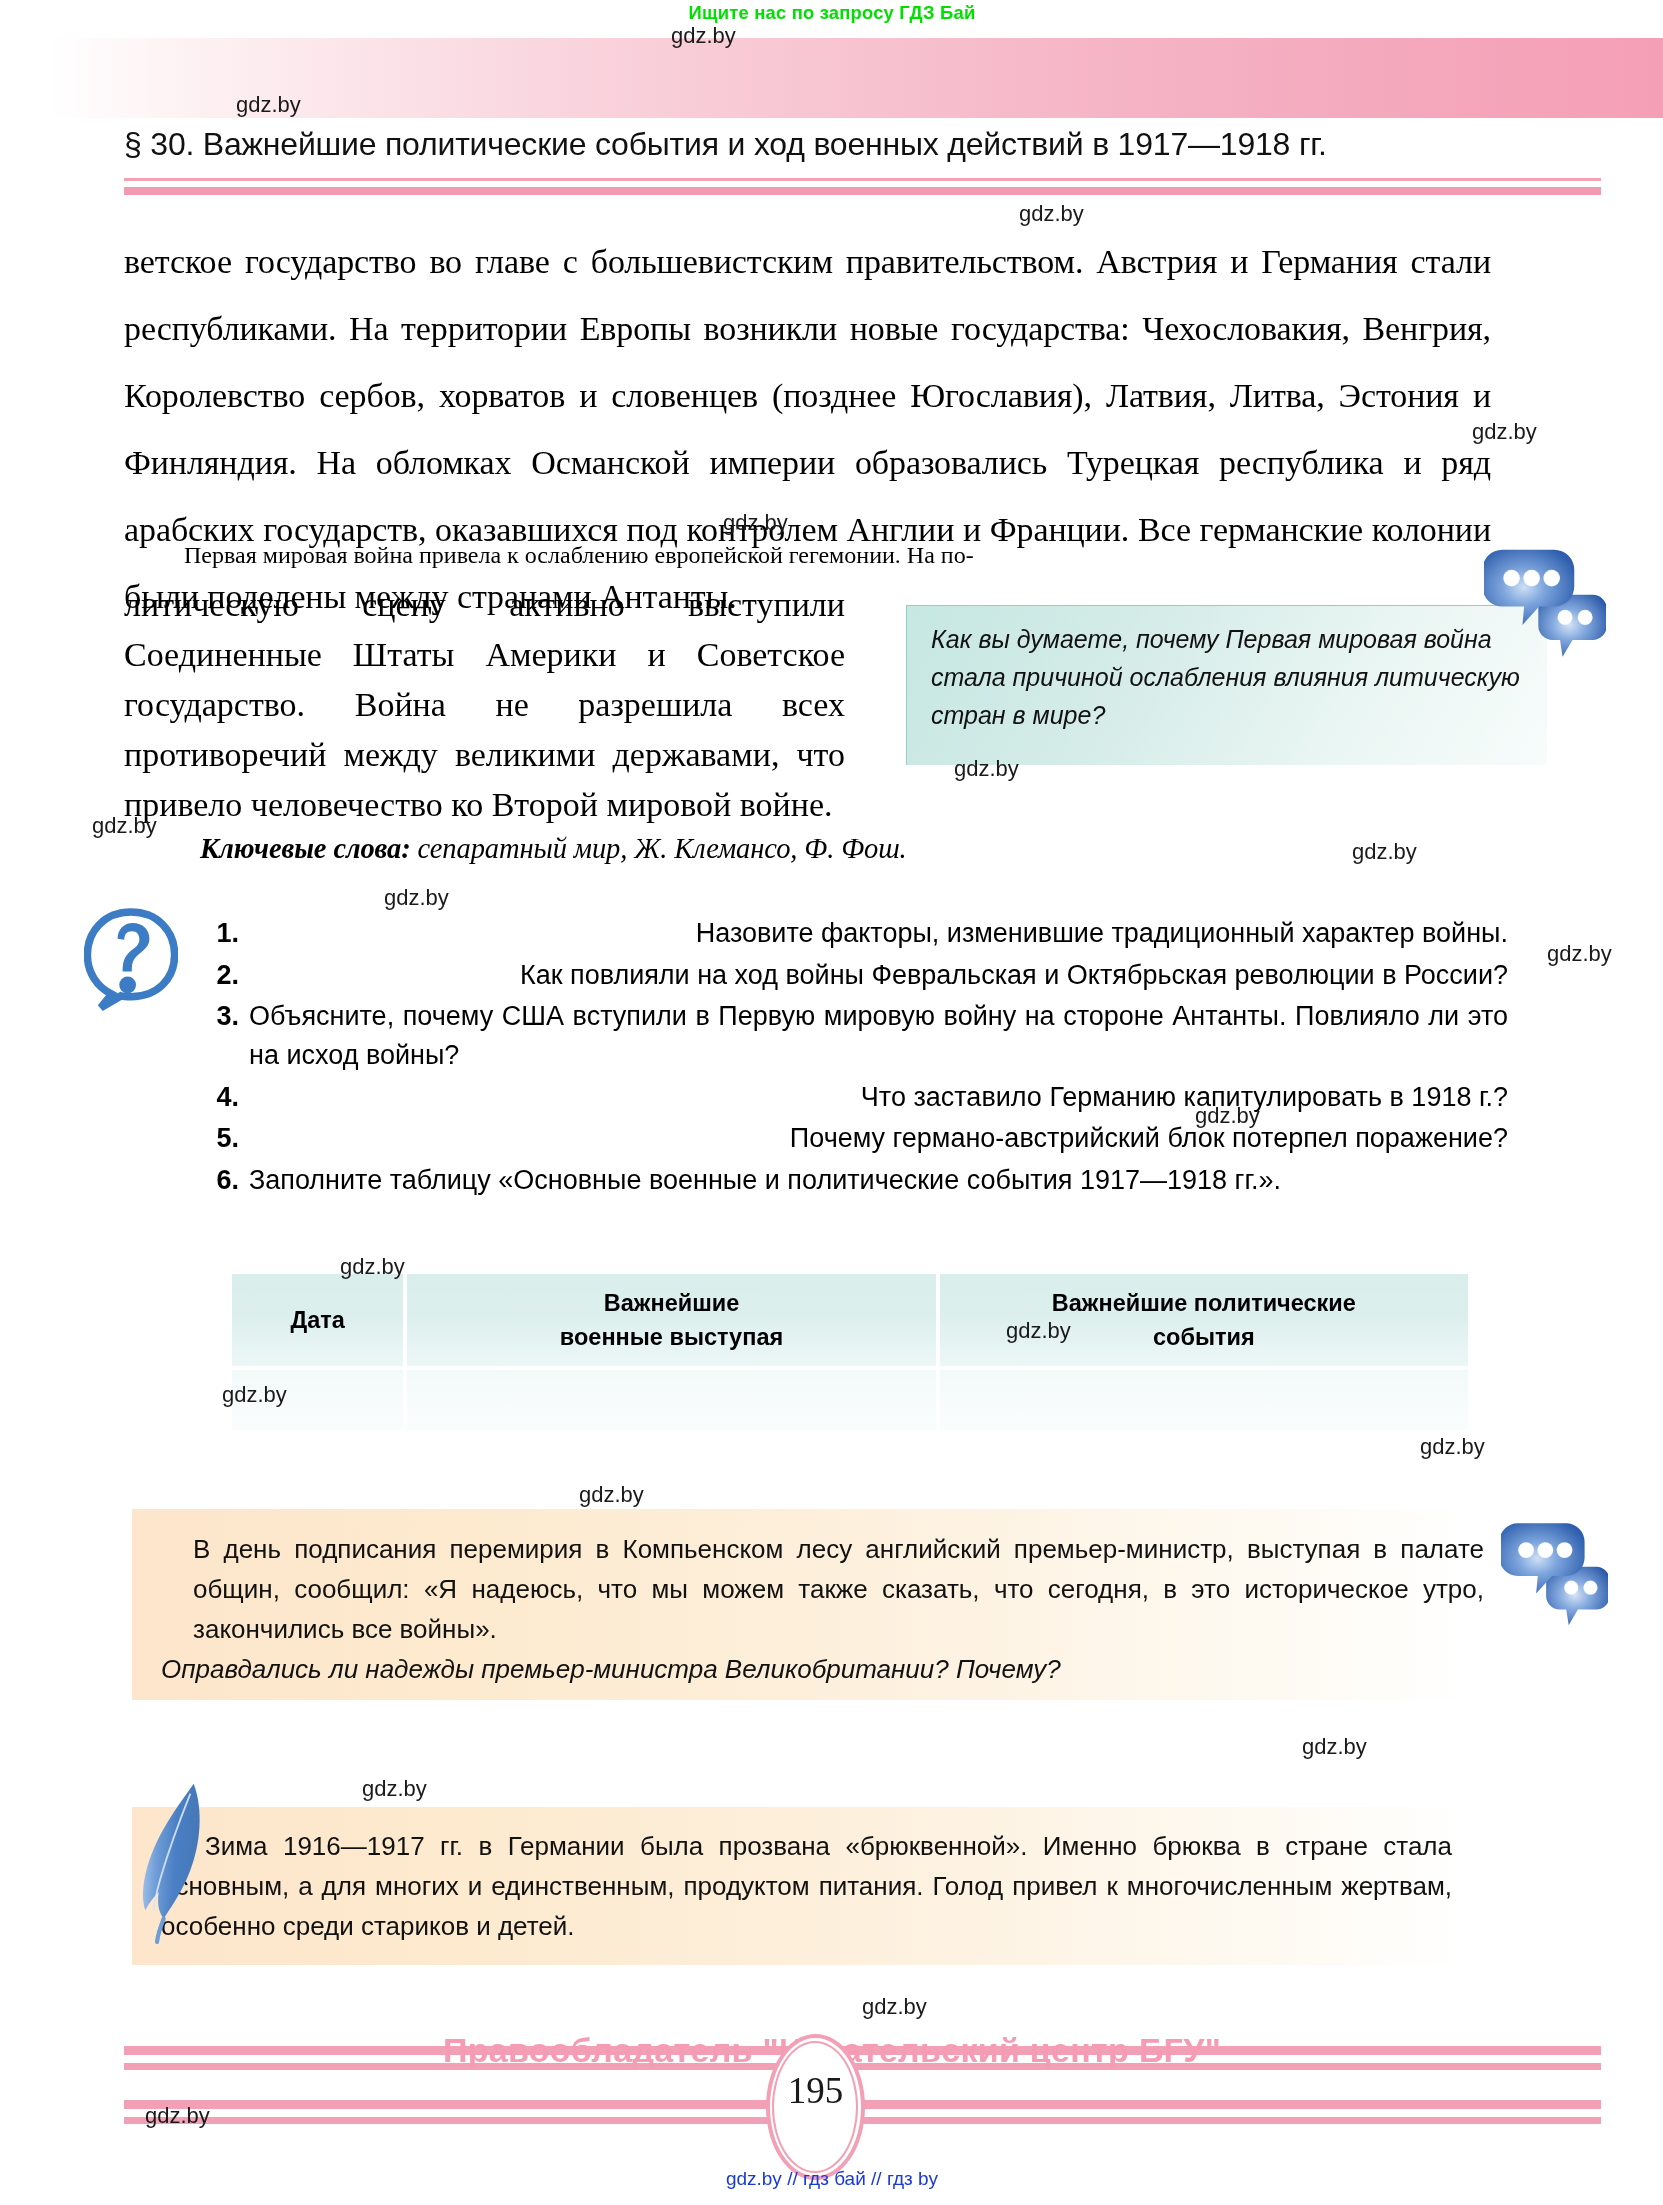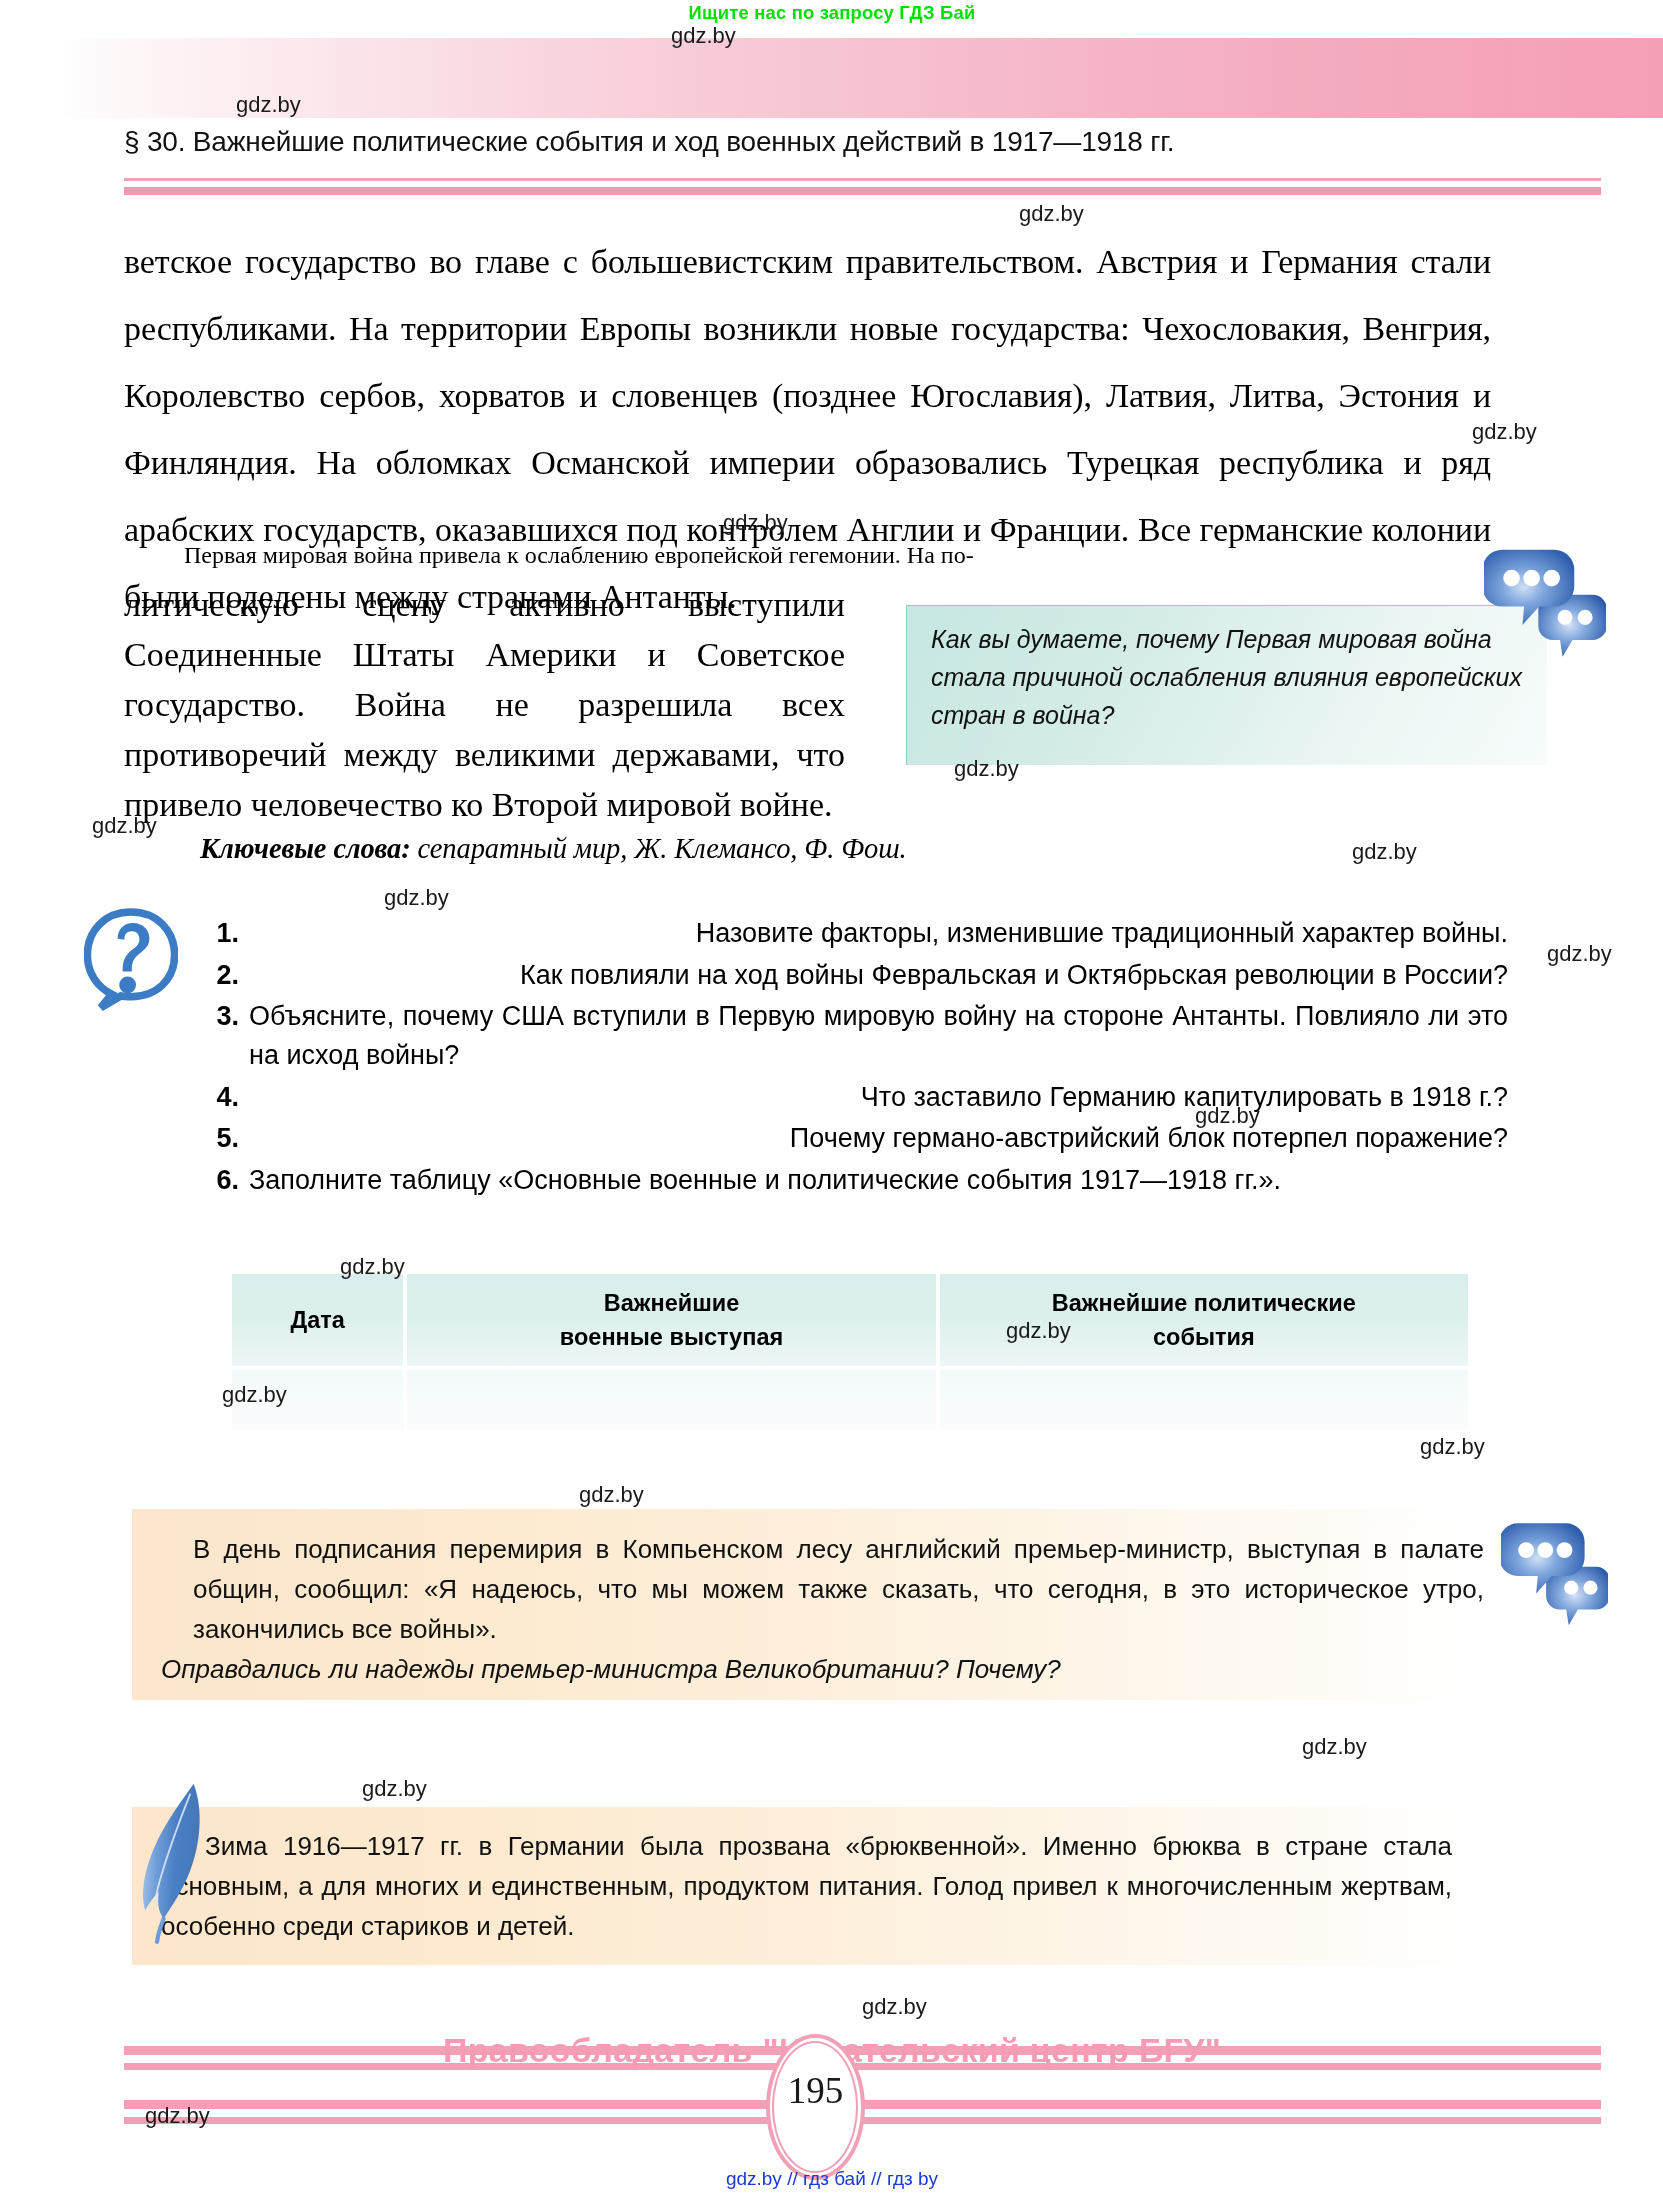--- a/index.html
+++ b/index.html
@@ -49,21 +49,21 @@
         #f59fb6 100%);
   }
 
   
   .section-title {
     position: absolute;
     top: 126px;
     left: 124px;
     width: 1476px;
     font-family: "Liberation Sans", sans-serif;
-    font-size: 28px;
+    font-size: 32px;
     font-weight: 400;
     color: #111111;
     letter-spacing: -0.2px;
     white-space: nowrap;
   }
 
   .rule-group {
     position: absolute;
     left: 124px;
     width: 1477px;
@@ -318,21 +318,21 @@
 <div class="body-col">
   <p>ветское государство во главе с большевистским правительством. Австрия и Германия стали республиками. На территории Европы возникли новые государства: Чехословакия, Венгрия, Королевство сербов, хорватов и словенцев (позднее Югославия), Латвия, Литва, Эстония и Финляндия. На обломках Османской империи образовались Турецкая республика и ряд арабских государств, оказавшихся под контролем Англии и Франции. Все германские колонии были поделены между странами Антанты.</p>
 </div>
 
 <div class="para-first-line">
   <span style="display:inline-block;width:60px;"></span><span>Первая мировая война привела к ослаблению европейской гегемонии. На по-</span>
 </div>
 <div class="para-narrow" style="top:580px;text-indent:0;">литическую сцену активно выступили Соединенные Штаты Америки и Советское государство. Война не разрешила всех противоречий между великими державами, что привело человечество ко Второй мировой войне.</div>
 
 <div class="teal-box"></div>
-<div class="teal-box-text">Как вы думаете, почему Первая мировая война стала причиной ослабления влияния европейских стран в война?</div>
+<div class="teal-box-text">Как вы думаете, почему Первая мировая война стала причиной ослабления влияния литическую стран в мире?</div>
 
 <div class="bubbles-icon" style="left:1484px;top:543px;width:122px;height:117px;">
   <svg width="122" height="117" viewBox="0 0 146 140" xmlns="http://www.w3.org/2000/svg">
     <defs>
       <radialGradient id="bg1" cx="45%" cy="50%" r="60%">
         <stop offset="0%" stop-color="#cfe0f5"></stop>
         <stop offset="38%" stop-color="#7ea6dd"></stop>
         <stop offset="100%" stop-color="#2f5fae"></stop>
       </radialGradient>
       <radialGradient id="bg2" cx="45%" cy="48%" r="62%">

